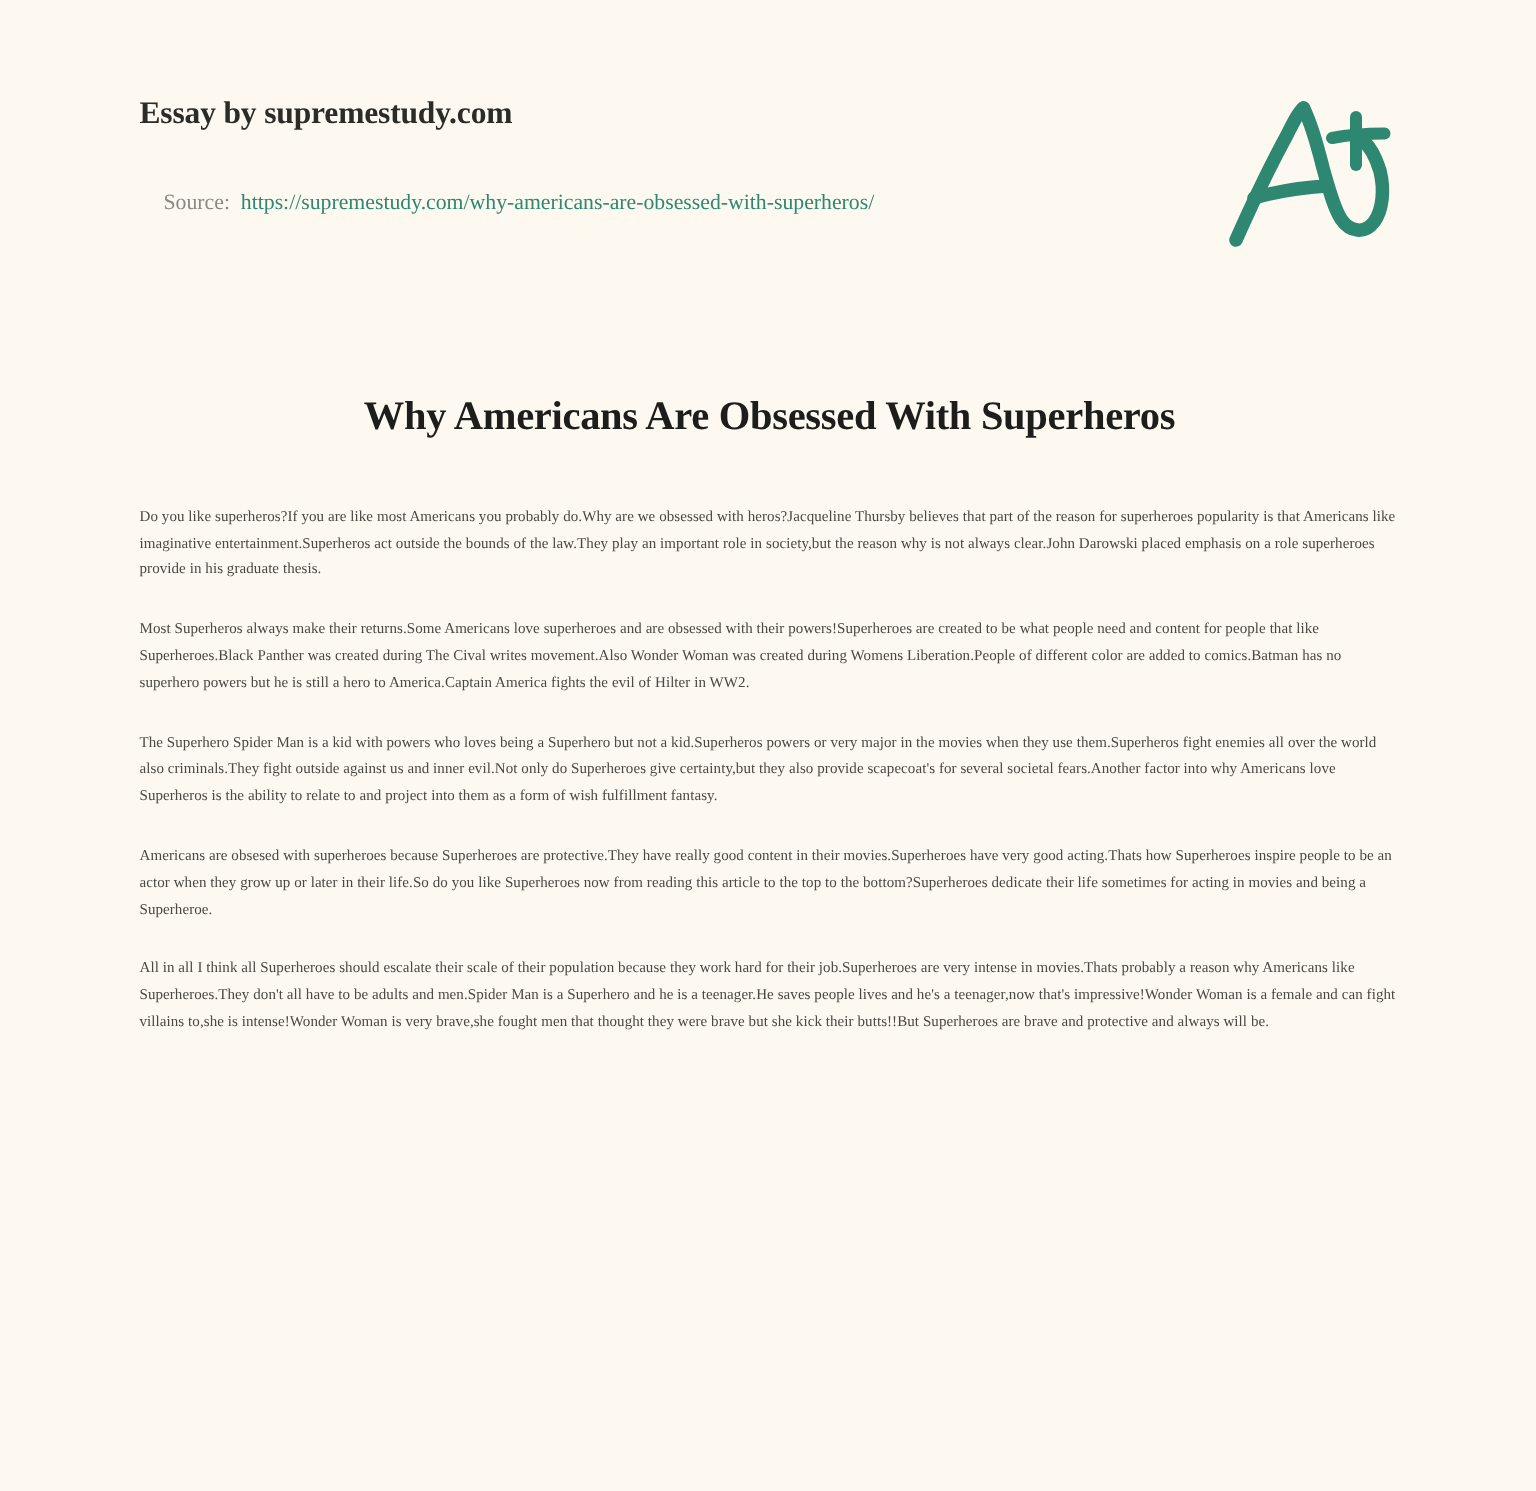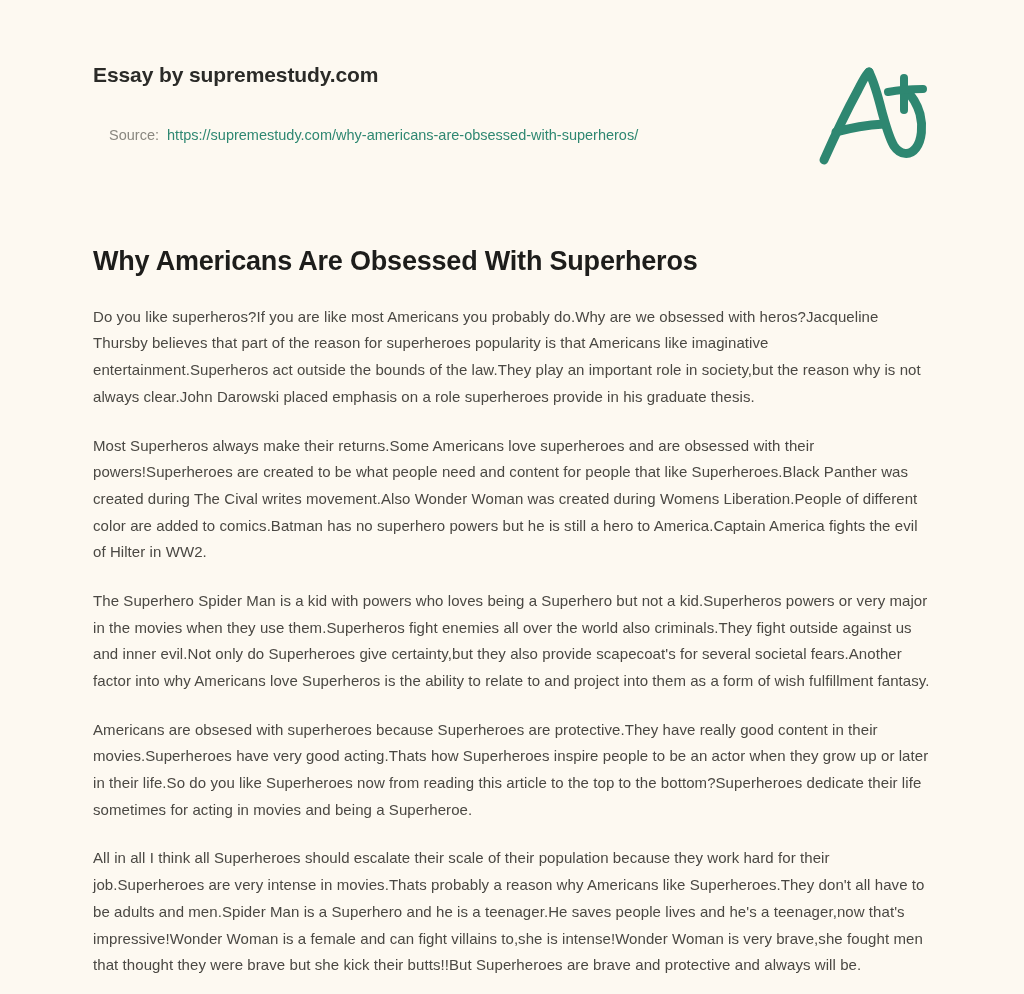--- a/index.html
+++ b/index.html
@@ -12,20 +12,21 @@
     background: #fdf9f1;
     font-family: "Liberation Sans", sans-serif;
     overflow: hidden;
   }
   .page {
     position: relative;
     width: 969px;
     height: 994px;
     background: #fdf9f1;
     box-sizing: border-box;
+    font-family: Liberation Serif, serif;
   }
 
   
   .header {
     position: absolute;
     left: 0;
     top: 0;
     width: 1024px;
     height: 200px;
   }
@@ -75,33 +76,34 @@
   }
 
   
   .article {
     position: absolute;
     left: 93px;
     top: 245px;
     width: 840px;
   }
   .article-title {
-    margin: 0;
+    margin: 16px;
     font-size: 27px;
     font-weight: 600;
     color: #1d1d1b;
     letter-spacing: -0.2px;
     line-height: 1.25;
+    text-align: center;
   }
   .article-body {
     padding-top: 25px;
   }
   .article-body p {
     margin: 0 0 22px 0;
-    font-size: 15px;
+    font-size: 10px;
     line-height: 1.78;
     color: #4a4843;
     letter-spacing: 0.005em;
     text-align: left;
   }
   .article-body p:last-child {
     margin-bottom: 0;
   }
 </style>
 </head>

